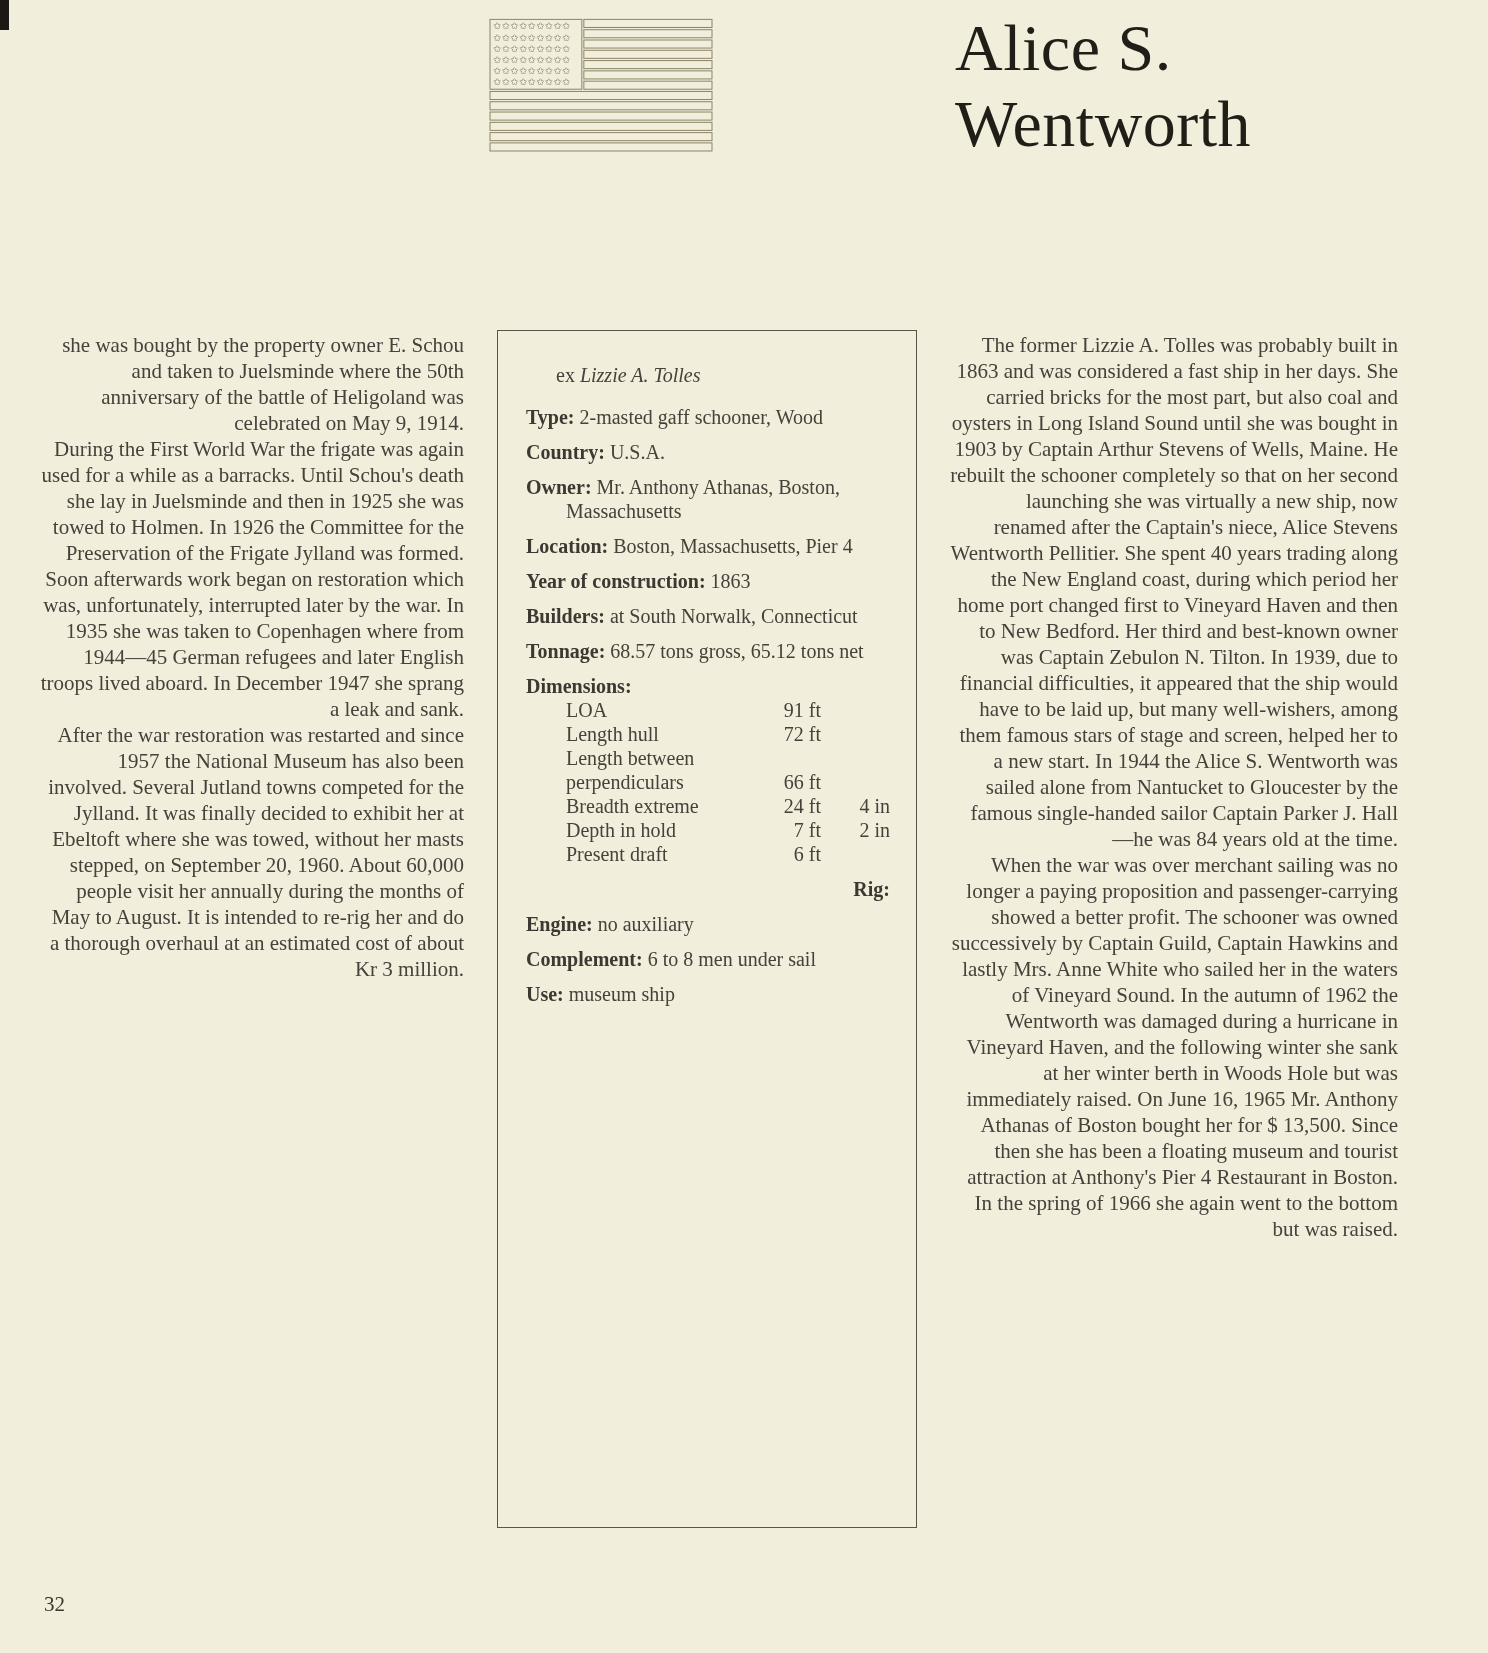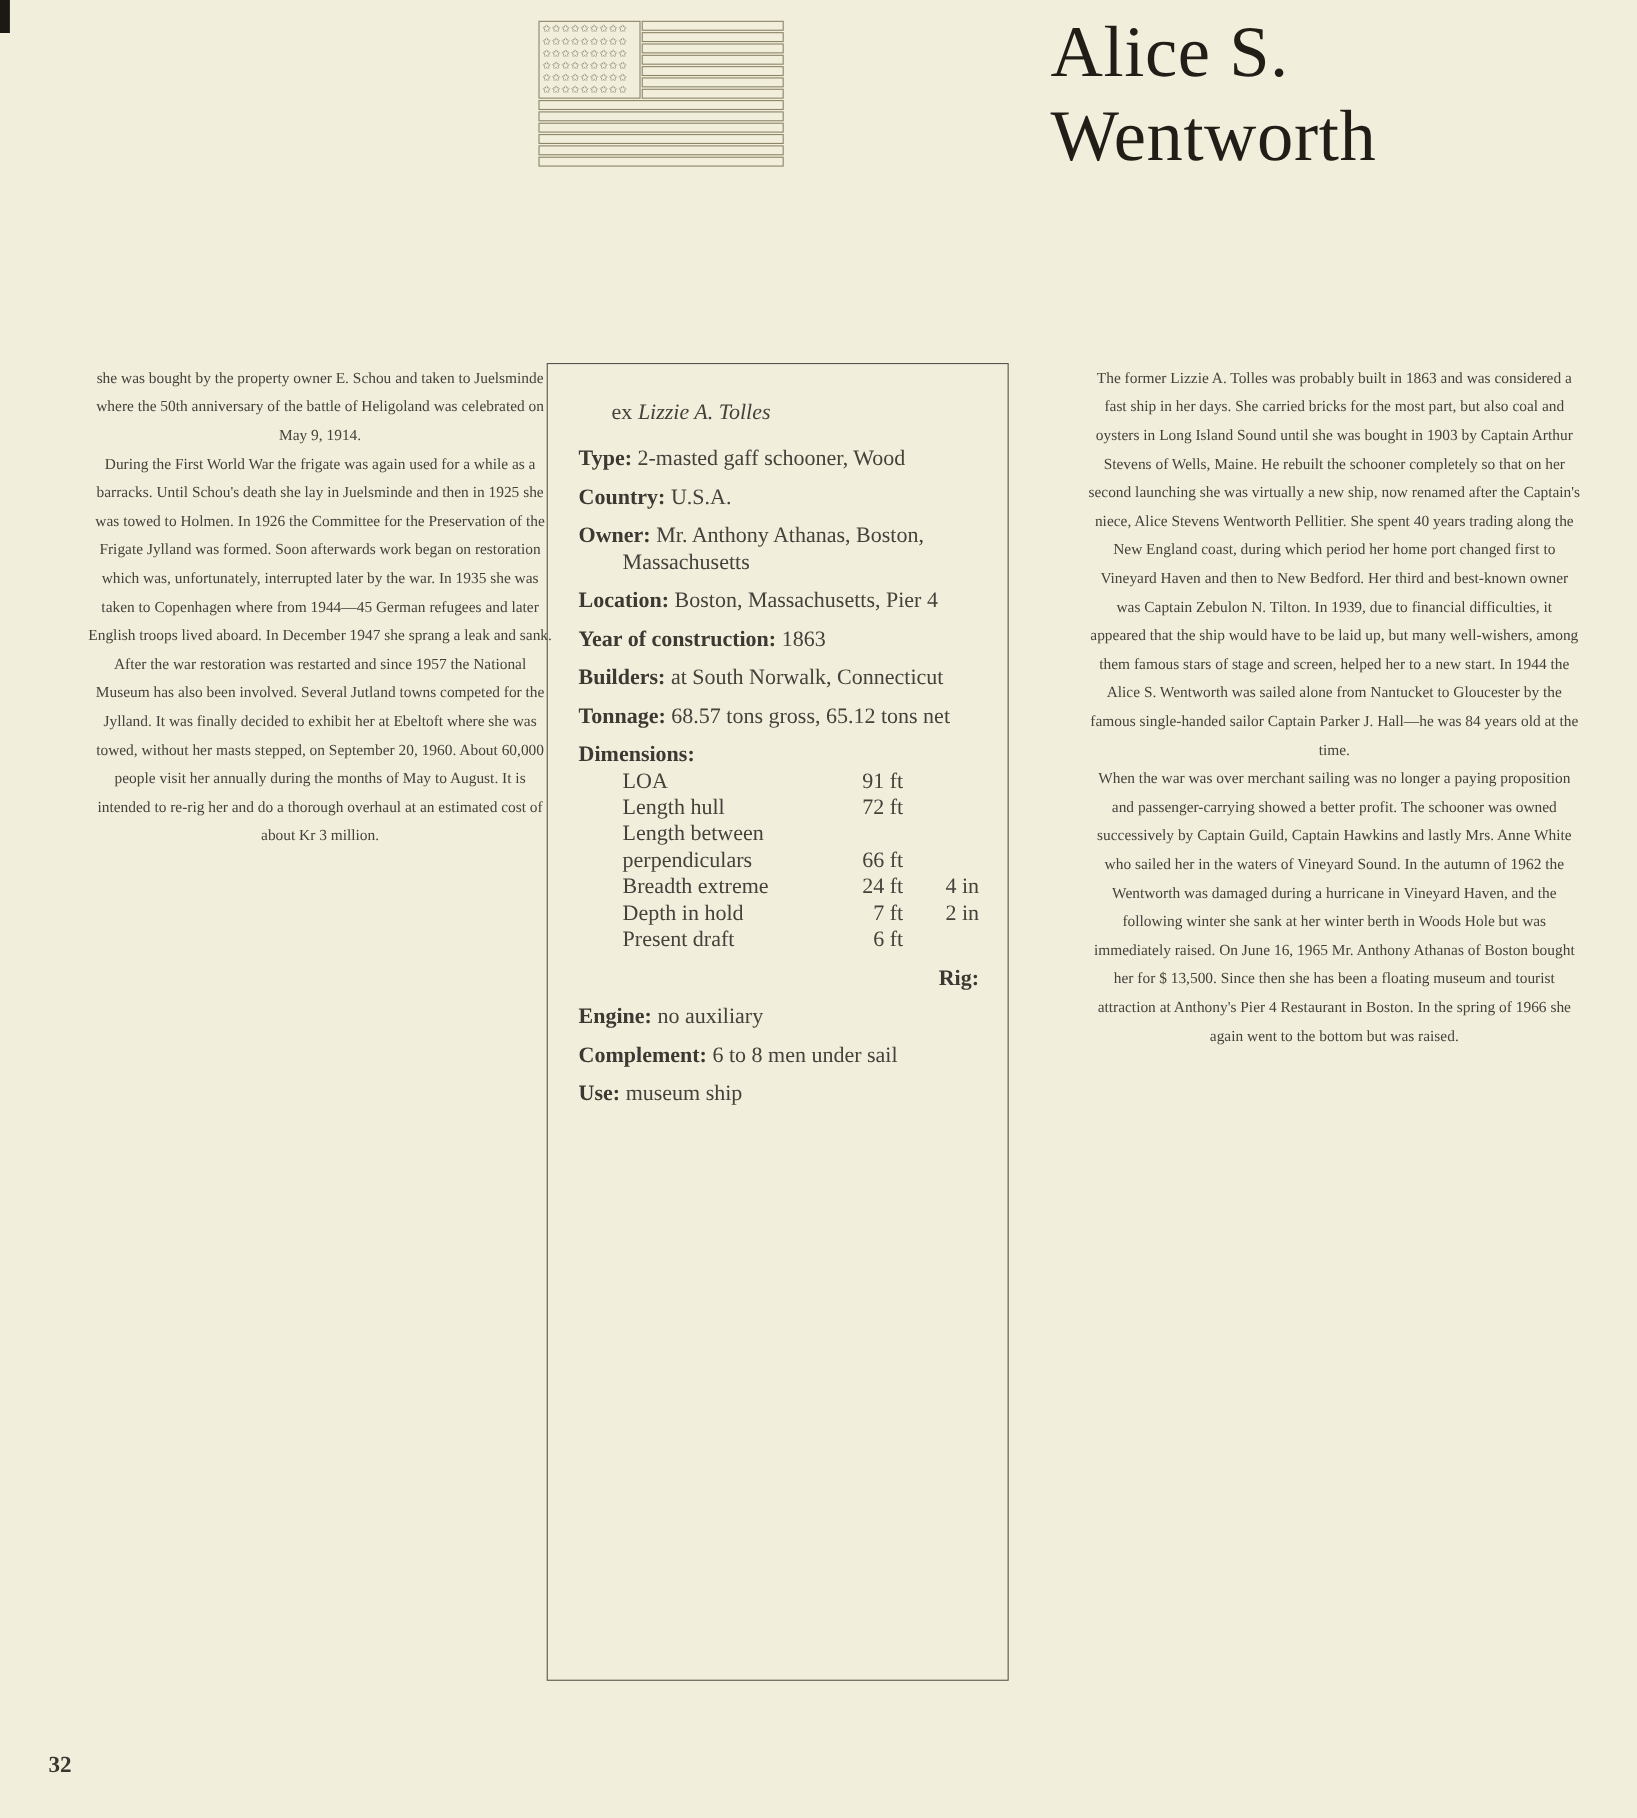--- a/index.html
+++ b/index.html
@@ -24,23 +24,22 @@
   .flag svg { width: 100%; height: 100%; display: block; }
 
   .title {
     position: absolute; left: 955px; top: 10px; width: 420px;
     font-size: 66px; line-height: 76px; color: #211e18;
     letter-spacing: 0.5px;
   }
 
   .col {
     position: absolute; top: 332px;
-    font-size: 14px; line-height: 26px;
-    text-align: center;
-    margin-left: 39px;
+    font-size: 21px; line-height: 26px;
+    text-align: right;
   }
   .col p { margin: 0; }
   .col-left  { left: 40px;  width: 424px; }
   .col-right { left: 950px; width: 448px; }
 
   .spec-box {
     position: absolute; left: 497px; top: 330px; width: 420px; height: 1198px;
     border: 1.5px solid #5a554b;
     box-sizing: border-box;
     padding: 28px 26px 0 28px;
@@ -65,21 +64,21 @@
     grid-template-columns: 1fr 64px 50px;
     column-gap: 19px;
     padding-left: 40px;
     margin: 0 0 11px 0;
   }
   .dims .dim-label { }
   .dims .dim-ft, .dims .dim-in { text-align: right; align-self: end; white-space: nowrap; }
 
   .page-number {
     position: absolute; left: 44px; top: 1592px;
-    font-size: 21px; color: #3b362f; font-weight: bold;
+    font-size: 21px; color: #3b362f;
   }
 </style>
 </head>
 <body>
 
 <div class="page">
 
   <div class="corner-artifact"></div>
 
   <div class="flag">

